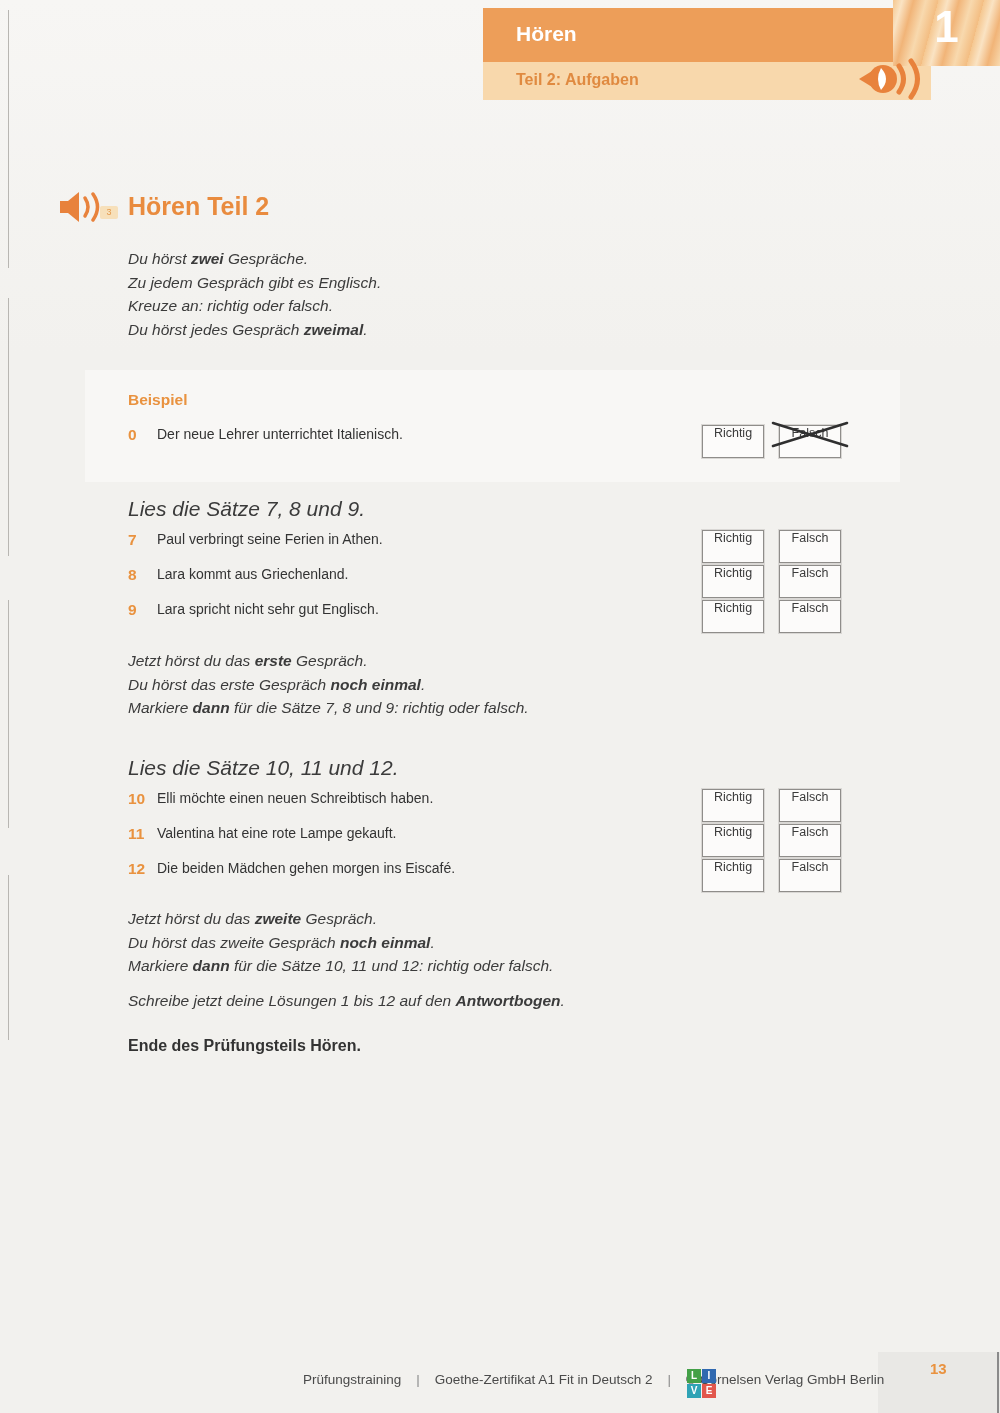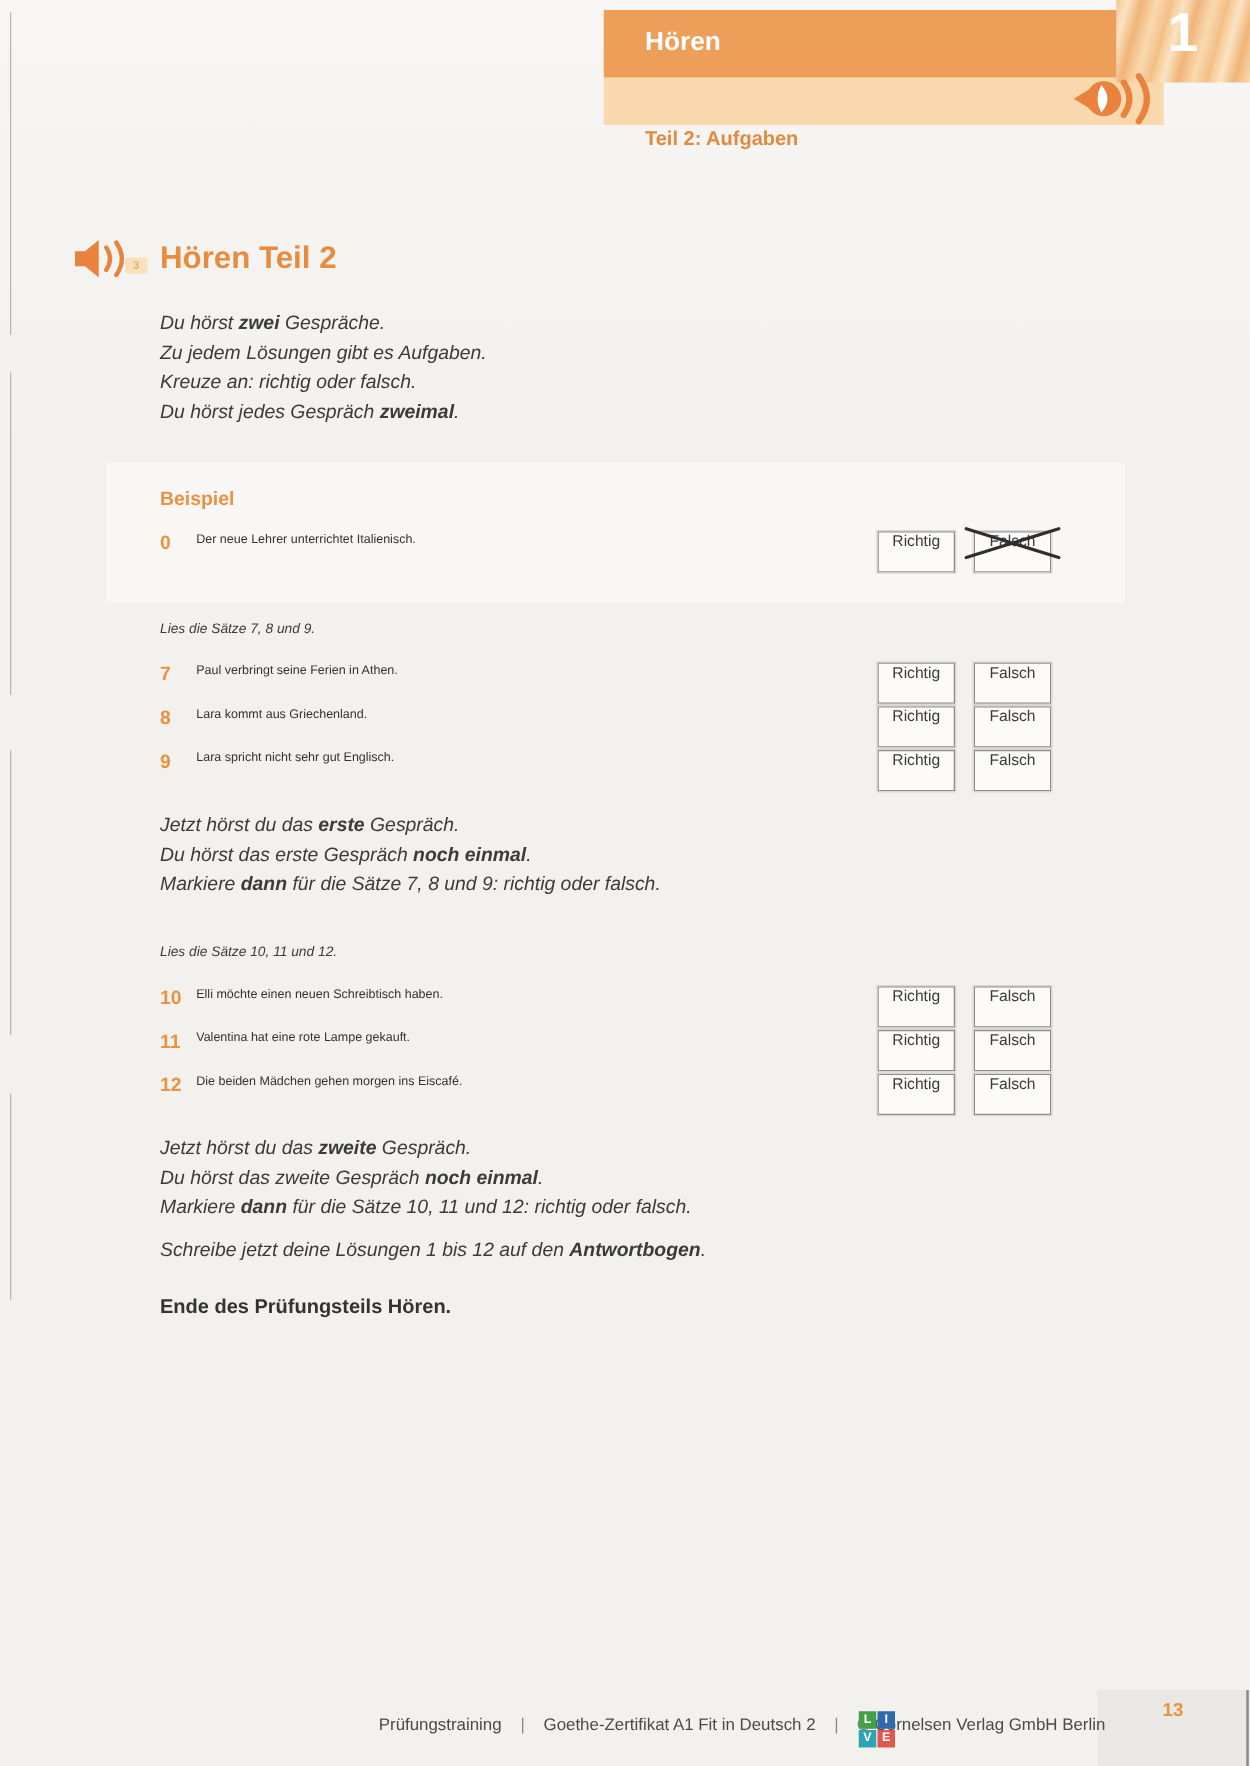--- a/index.html
+++ b/index.html
@@ -11,39 +11,39 @@
   }
   
   .hdr-dark { position:absolute; left:483px; top:8px; width:412px; height:54px; background:#ed9e59; }
   .hdr-dark .t { position:absolute; left:33px; top:14px; font-size:21px; font-weight:bold; color:#ffffff; }
   .hdr-corner {
     position:absolute; left:893px; top:0; width:107px; height:66px;
     background:repeating-linear-gradient(105deg,#f5c790 0px,#fae3c3 9px,#f1b478 20px,#f8d9ae 32px,#f3bd82 44px);
   }
   .hdr-corner .n { position:absolute; left:0; top:2px; width:100%; text-align:center; font-size:44px; font-weight:bold; color:#ffffff; }
   .hdr-light { position:absolute; left:483px; top:62px; width:448px; height:38px; background:#f8d8ac; }
-  .hdr-light .t { position:absolute; left:33px; top:9px; font-size:16px; font-weight:bold; color:#e08a40;margin-top:32px; }
+  .hdr-light .t { position:absolute; left:33px; top:9px; font-size:16px; font-weight:bold; color:#e08a40; }
   .hdr-speaker { position:absolute; left:855px; top:52px; width:76px; height:54px; }
   
   .h-icon { position:absolute; left:60px; top:190px; width:42px; height:34px; }
   .h-badge { position:absolute; left:100px; top:206px; width:18px; height:13px; background:#f7e0ba; border-radius:2px;
              font-size:9px; color:#e49a4e; text-align:center; line-height:13px; }
   .h-title { position:absolute; left:128px; top:192px; font-size:25px; font-weight:bold; color:#e98b3e; }
   
   .iblock { position:absolute; left:128px; font-size:15.5px; font-style:italic; color:#3b3b3b; }
   .iblock p { margin:0; line-height:23.5px; }
   .iblock b { font-weight:bold;text-align:right; }
-  .lead { position:absolute; left:128px; font-size:11px; font-style:italic; color:#3b3b3b; }
+  .lead { position:absolute; left:128px; font-size:21px; font-style:italic; color:#3b3b3b; }
   .band { position:absolute; left:85px; top:370px; width:815px; height:112px; background:#f8f7f5; }
   .bsp-label { position:absolute; left:128px; top:391px; font-size:15.5px; font-weight:bold; color:#e9923f; }
   .endline { position:absolute; left:128px; top:1037px; font-size:16px; font-weight:bold; color:#333333; }
   
   .qrow { position:absolute; left:0; width:100%; height:22px; }
   .qnum { position:absolute; left:128px; font-size:15.5px; font-weight:bold; color:#e9923f; }
-  .qtext { position:absolute; left:157px; font-size:10px; color:#333333; }
+  .qtext { position:absolute; left:157px; font-size:14px; color:#333333; }
   .btn {
     position:absolute; top:-1px; width:62px; height:33px; box-sizing:border-box;
     border:1px solid #8f8d8a; background:#fcfbfa; outline:1px solid #d9d7d4;
     font-size:12.5px; color:#3b3b3b; text-align:center; line-height:15px; cursor:pointer;
   }
   .btn-r { left:702px; }
   .btn-f { left:779px; }
   .xcross { position:absolute; left:770px; top:-8px; width:80px; height:32px; pointer-events:none; }
   
   .footer { position:absolute; left:303px; top:1372px; display:flex; gap:15px; font-size:13.5px; color:#4a4a4a; white-space:nowrap;justify-content:flex-end; }
@@ -90,21 +90,21 @@
     <rect x="0" y="11" width="8" height="12" fill="#e8823c"></rect>
     <path d="M8 11 L19 2 L19 32 L8 23 Z" fill="#e8823c"></path>
     <path d="M25 8 q6 9 0 18" stroke="#e8823c" stroke-width="3.5" fill="none" stroke-linecap="round"></path>
     <path d="M33 4 q9 13 0 26" stroke="#e8823c" stroke-width="3.5" fill="none" stroke-linecap="round"></path>
   </svg>
   <div class="h-badge">3</div>
   <div class="h-title">Hören Teil 2</div>
 
   <div class="iblock" style="top:247px">
     <p><span>Du hörst </span><b>zwei</b><span> Gespräche.</span></p>
-    <p><span>Zu jedem Lösungen gibt es Aufgaben.</span></p>
+    <p><span>Zu jedem Gespräch gibt es Englisch.</span></p>
     <p><span>Kreuze an: richtig oder falsch.</span></p>
     <p><span>Du hörst jedes Gespräch </span><b>zweimal</b><span>.</span></p>
   </div>
 
   <div class="band"></div>
   <div class="bsp-label">Beispiel</div>
   <div class="qrow" style="top:426px">
     <span class="qnum">0</span>
     <span class="qtext">Der neue Lehrer unterrichtet Italienisch.</span>
     <span class="btn btn-r">Richtig</span>

